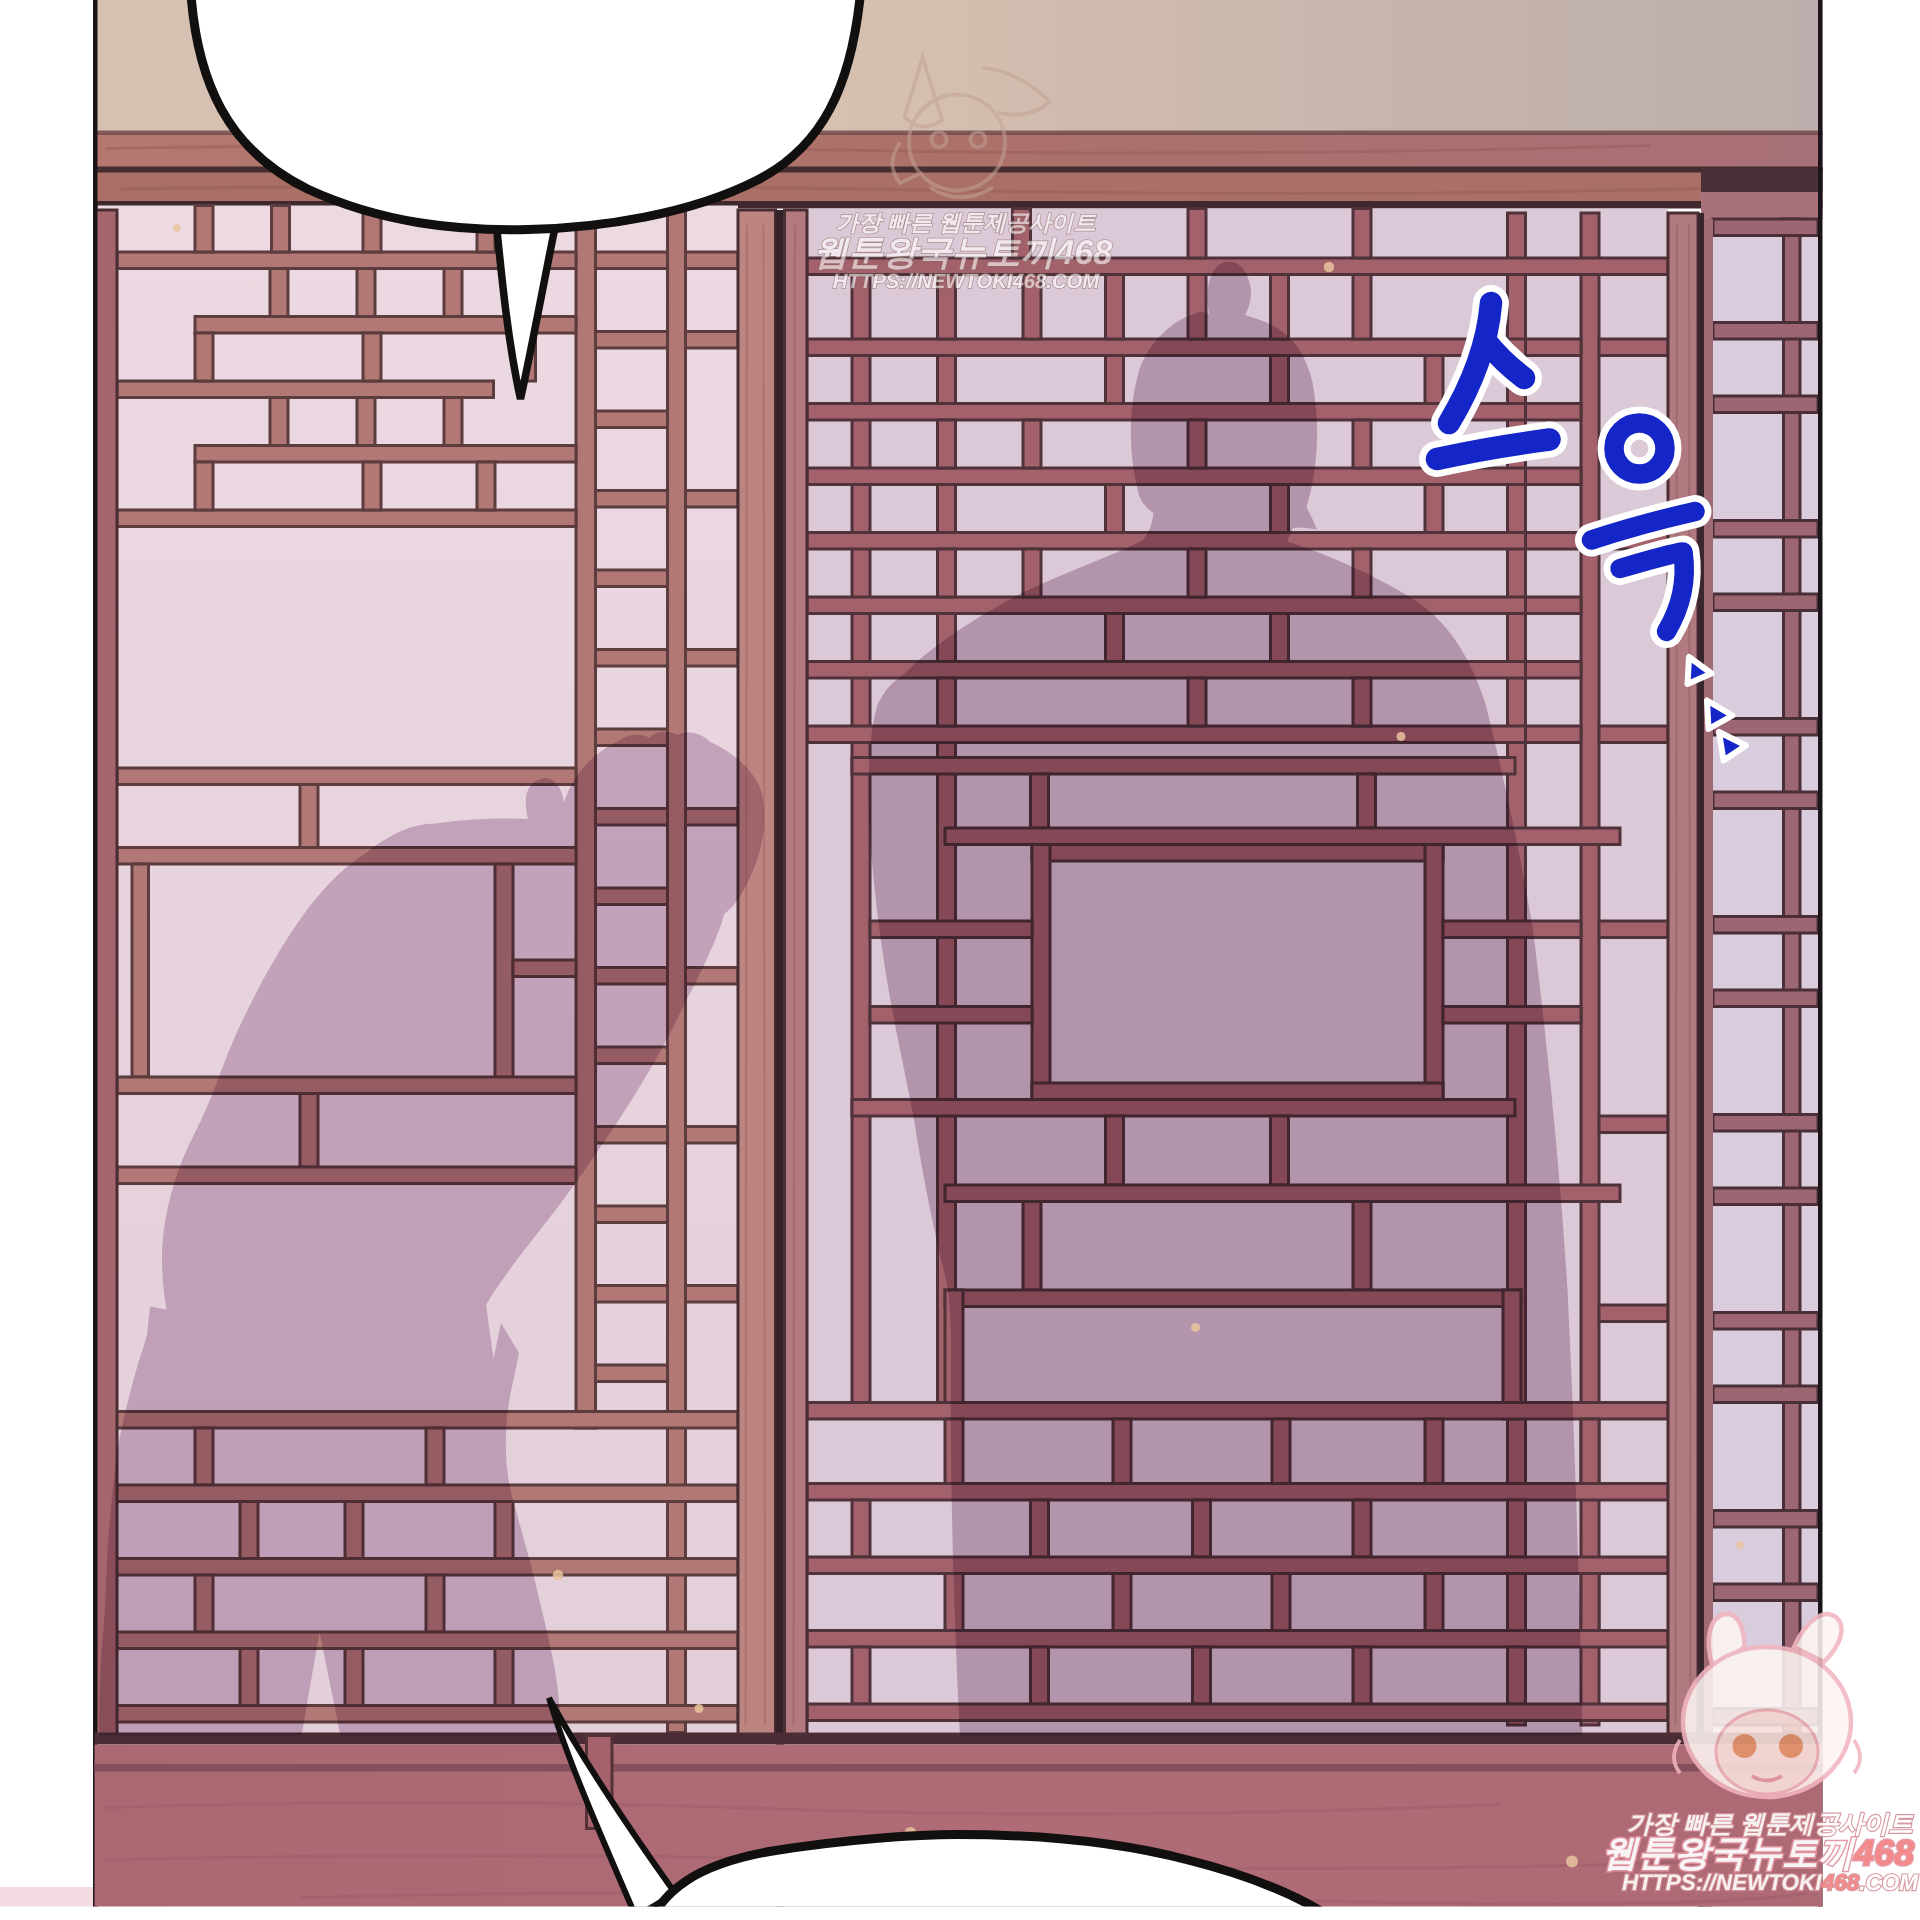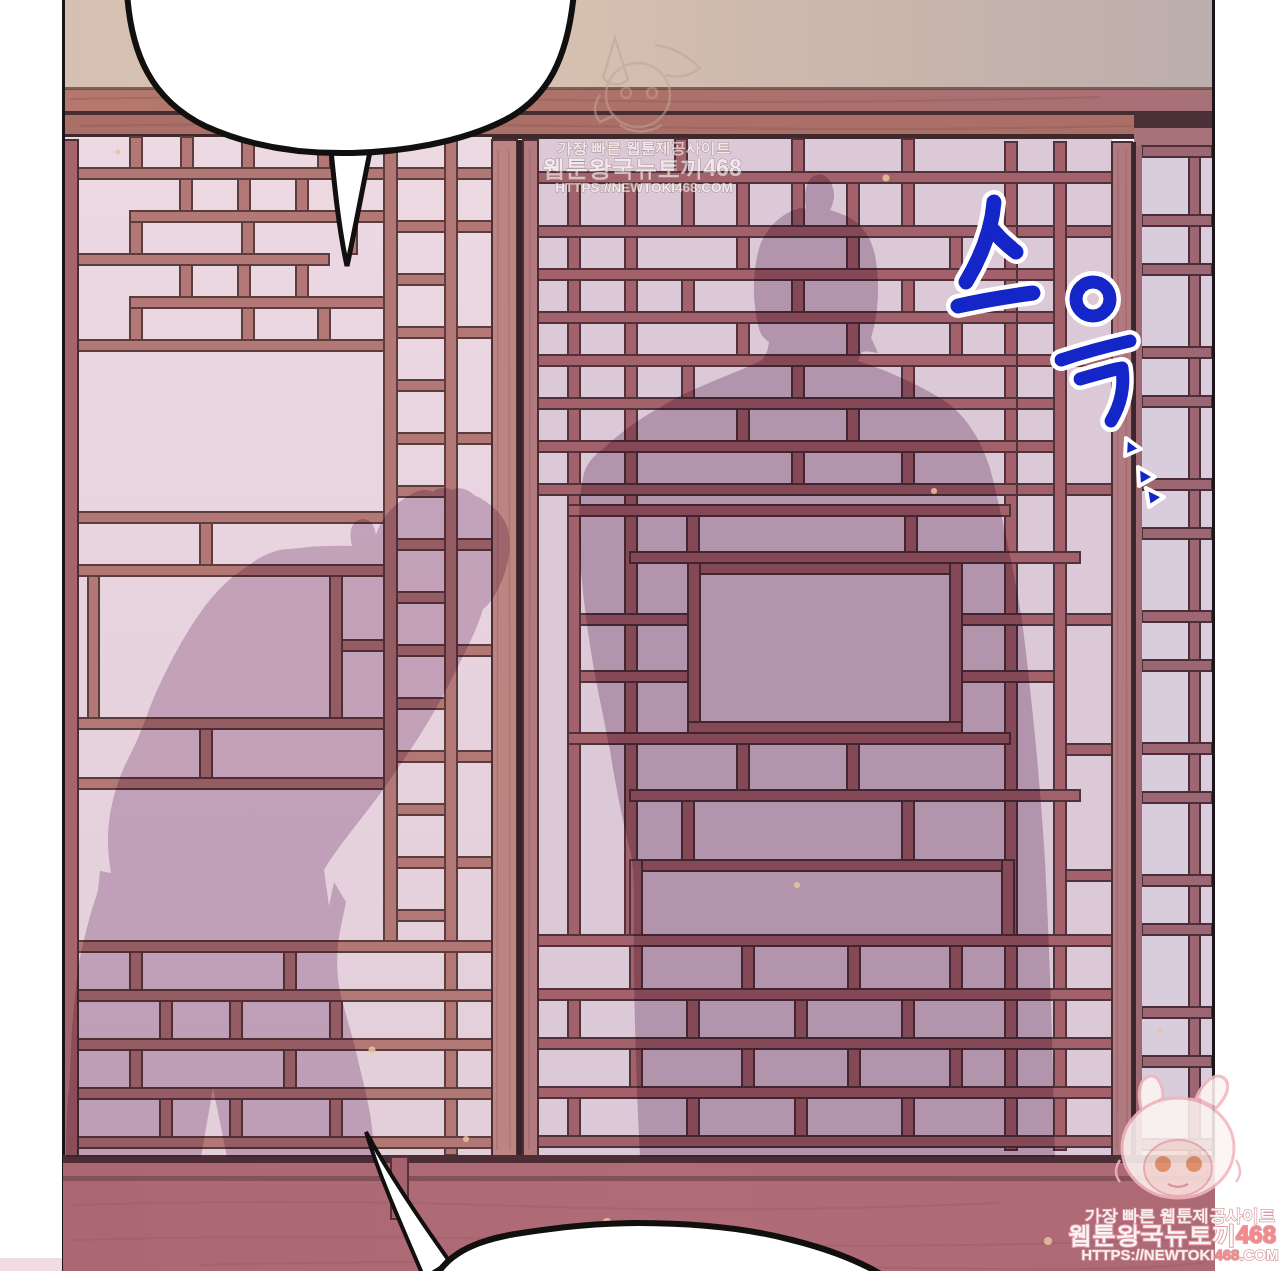--- a/index.html
+++ b/index.html
@@ -1,15 +1,15 @@
 <!DOCTYPE html>
 <html><head><meta charset="utf-8">
 <style>
 html,body{margin:0;padding:0;background:#fff;}
-#stage{position:relative;width:1280px;height:1271px;overflow:hidden;font-family:"Liberation Sans",sans-serif;}
+#stage{position:relative;width:1280px;height:1271px;overflow:hidden;font-family:"Liberation Sans",sans-serif;font-style:italic;}
 svg{display:block;}
 </style></head>
 <body>
 <div id="stage">
 <svg width="1280" height="1280" viewBox="0 0 1280 1280">
 <defs>
 <linearGradient id="gTan" x1="0" y1="0" x2="1" y2="0">
 <stop offset="0" stop-color="#d5c0b2"></stop>
           <stop offset="0.38" stop-color="#d8c2b1"></stop>
 <stop offset="0.62" stop-color="#cdb9ad"></stop>

